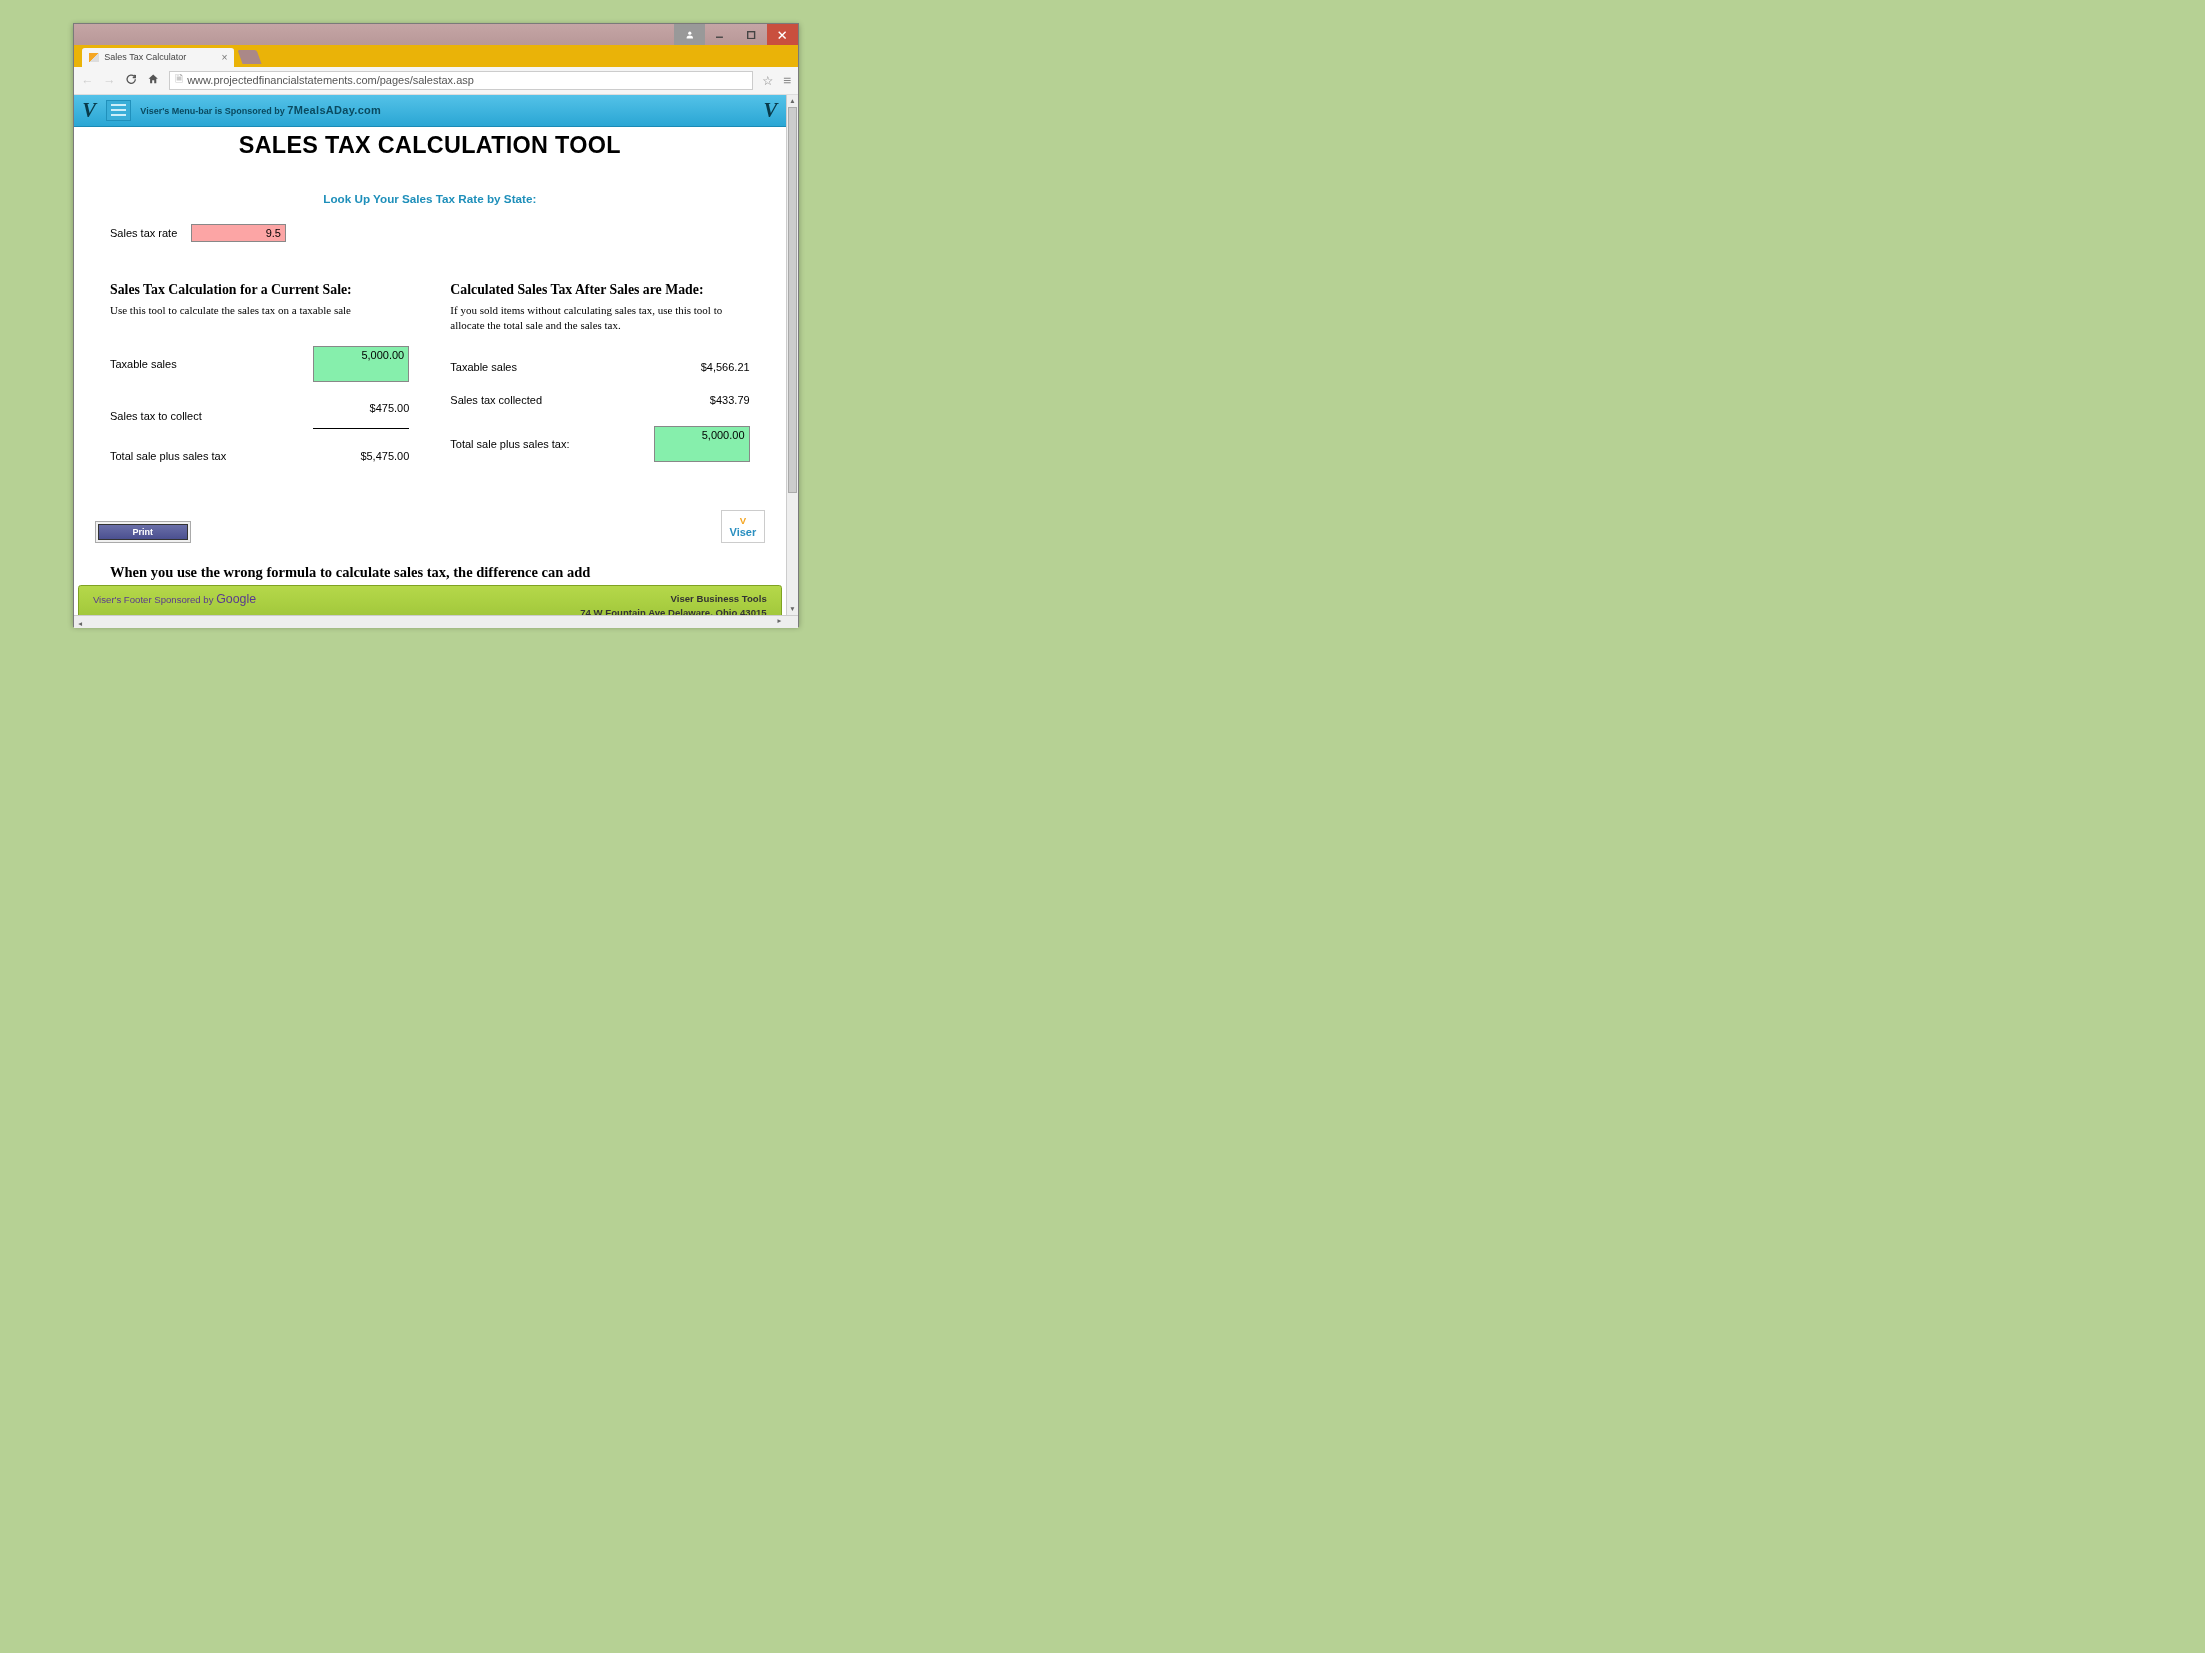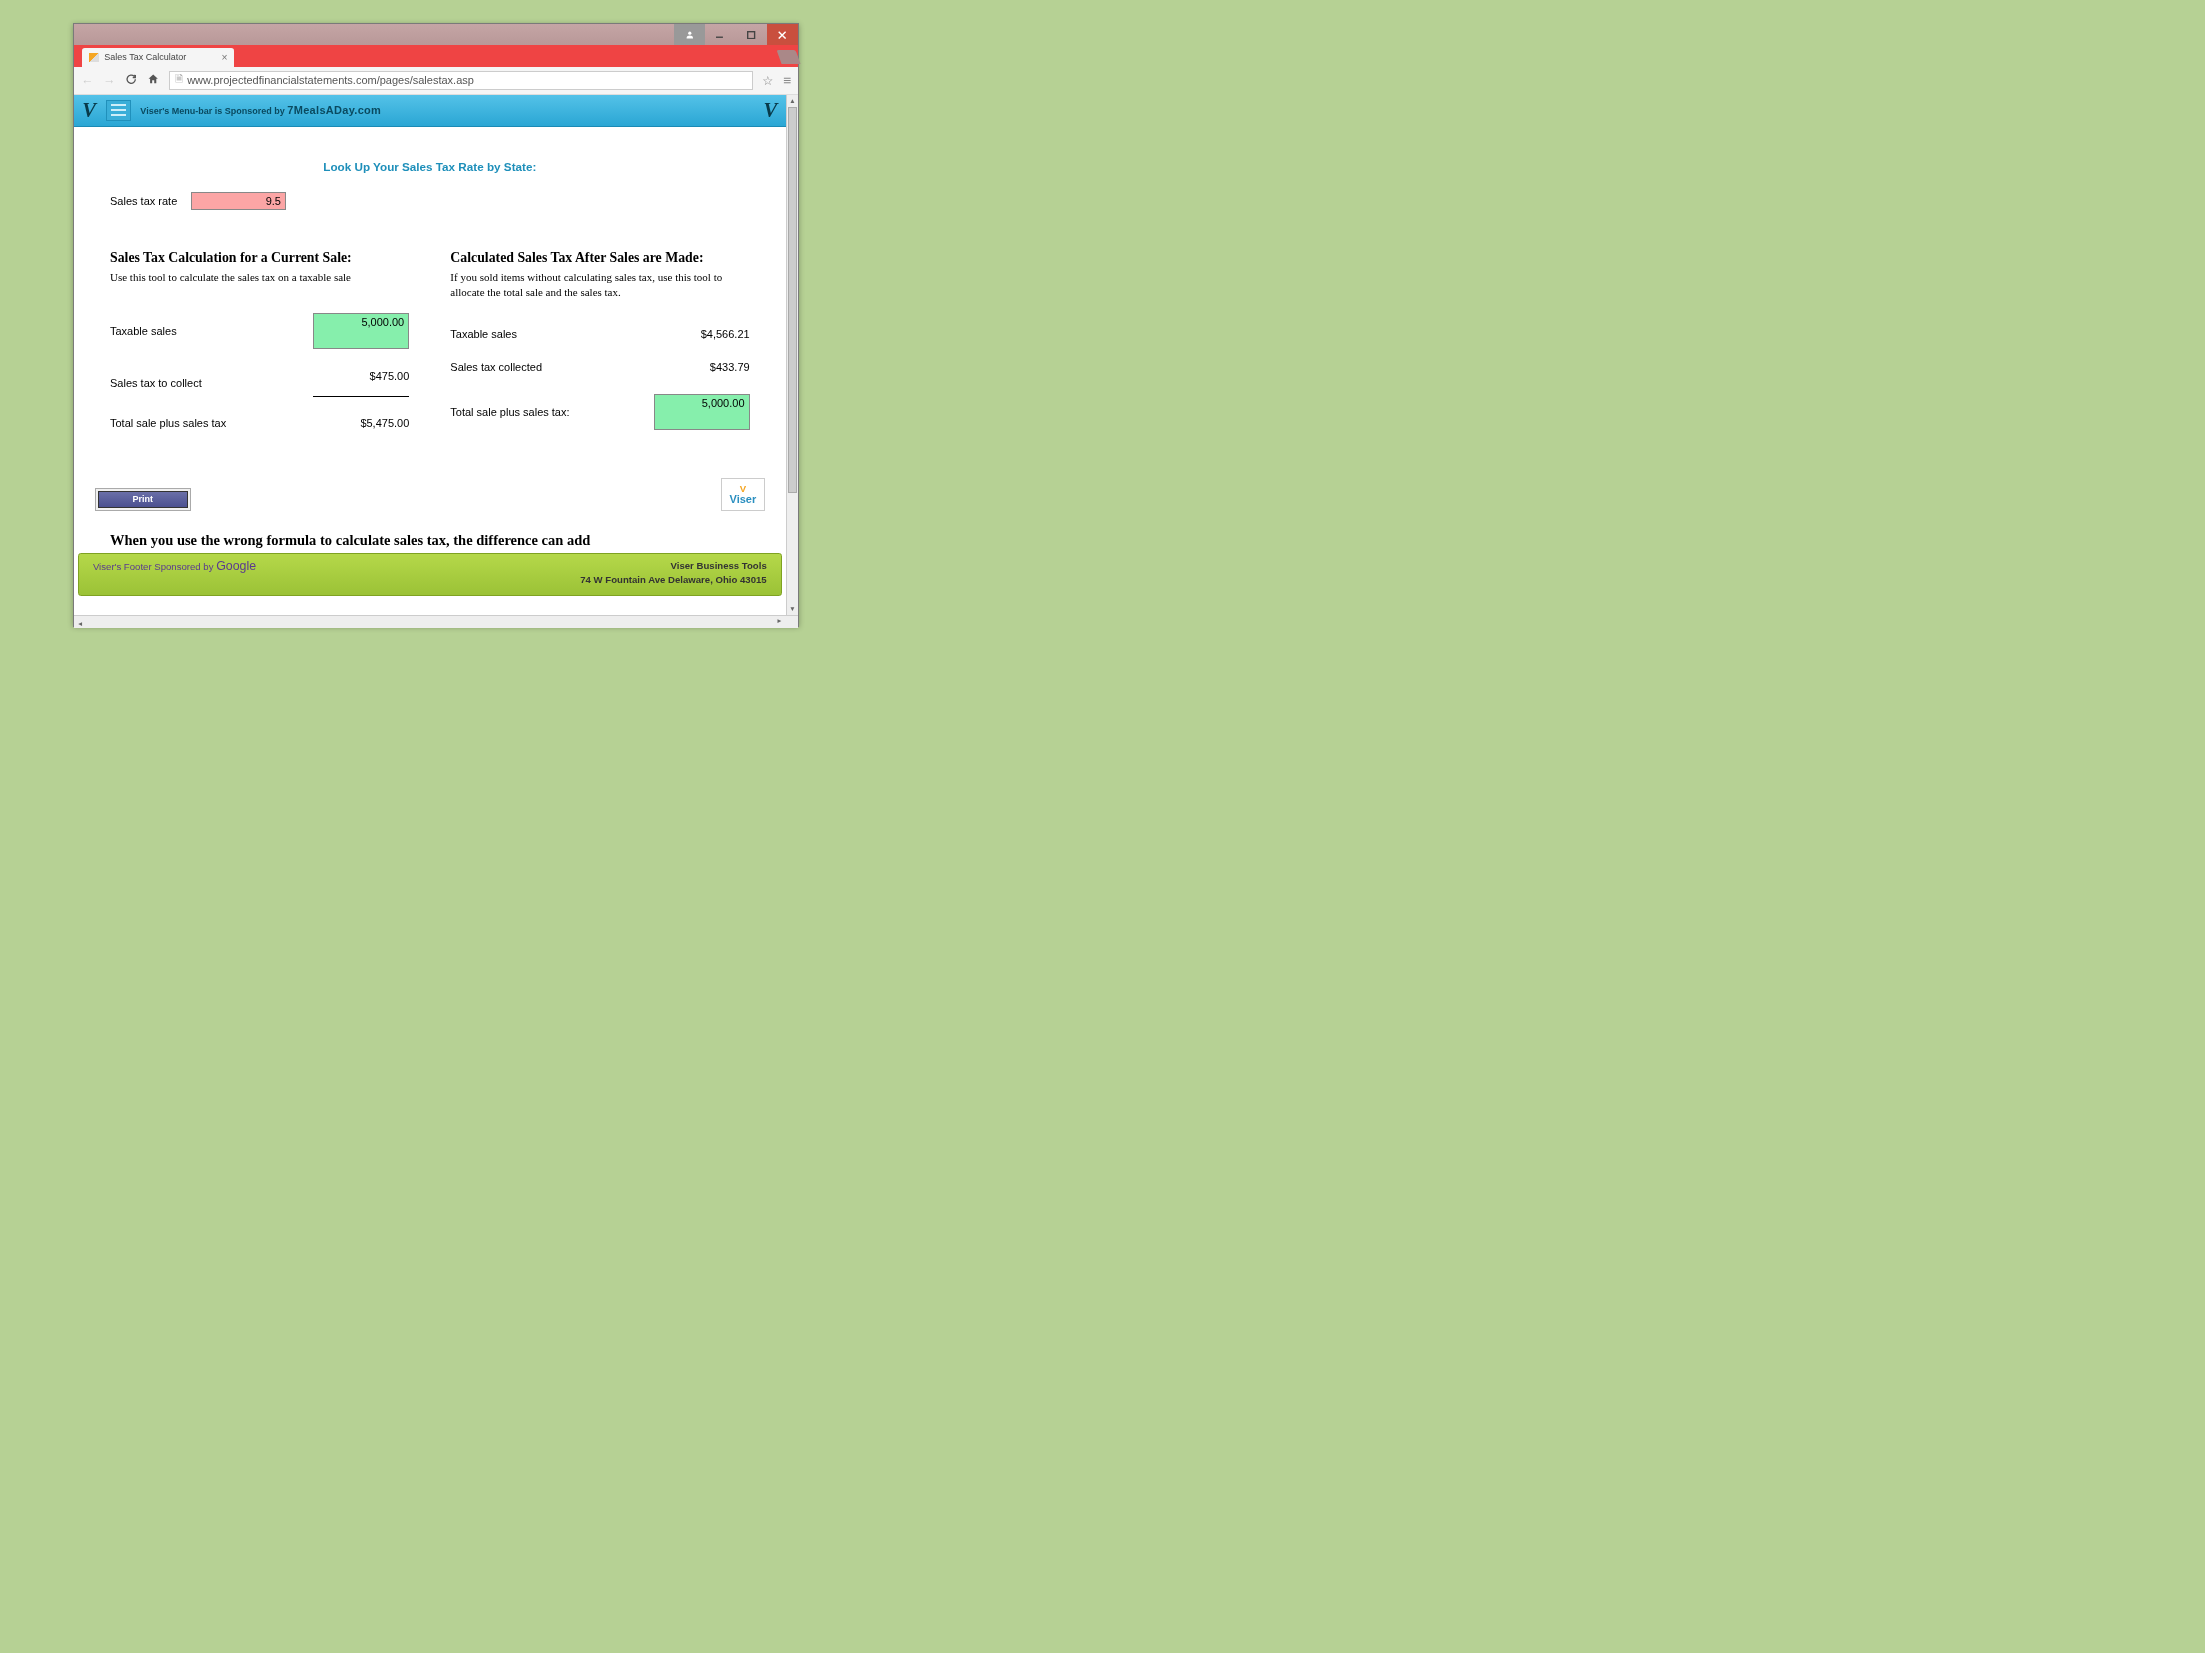--- a/index.html
+++ b/index.html
@@ -33,25 +33,24 @@
   display: flex;
   align-items: center;
   justify-content: center;
   color: #fff;
   font-size: 9.6px;
 }
 .titlebar-btn.user { background: #999; }
 .titlebar-btn.close { background: #c94f3e; }
 .tabstrip {
   height: 22px;
-  background: #ef4444;
+  background: #eab308;
   display: flex;
   align-items: flex-end;
   padding-left: 8.3px;
-  justify-content: space-between;
 }
 .tab {
   background: #f5f5f5;
   height: 19.3px;
   padding: 0 6.9px 0 6.9px;
   border-radius: 2.8px 2.8px 0 0;
   display: flex;
   align-items: center;
   gap: 5.5px;
   font-size: 9px;
@@ -386,20 +385,21 @@
             <div></div>
             <div></div>
             <div></div>
           </div>
         <span class="sponsor-text">
           <span>Viser's Menu-bar is Sponsored by </span><span class="brand">7MealsADay.com</span>
         </span>
         <span class="v-logo right">V</span>
       </div>
 
+      <div class="page-title">SALES TAX CALCULATION TOOL</div>
 
       <div class="lookup-link">
         <span>Look Up Your Sales Tax Rate by State:</span>
       </div>
 
       <div class="rate-row">
         <span>Sales tax rate</span>
         <input class="rate-input" value="9.5" style="">
       </div>
 

